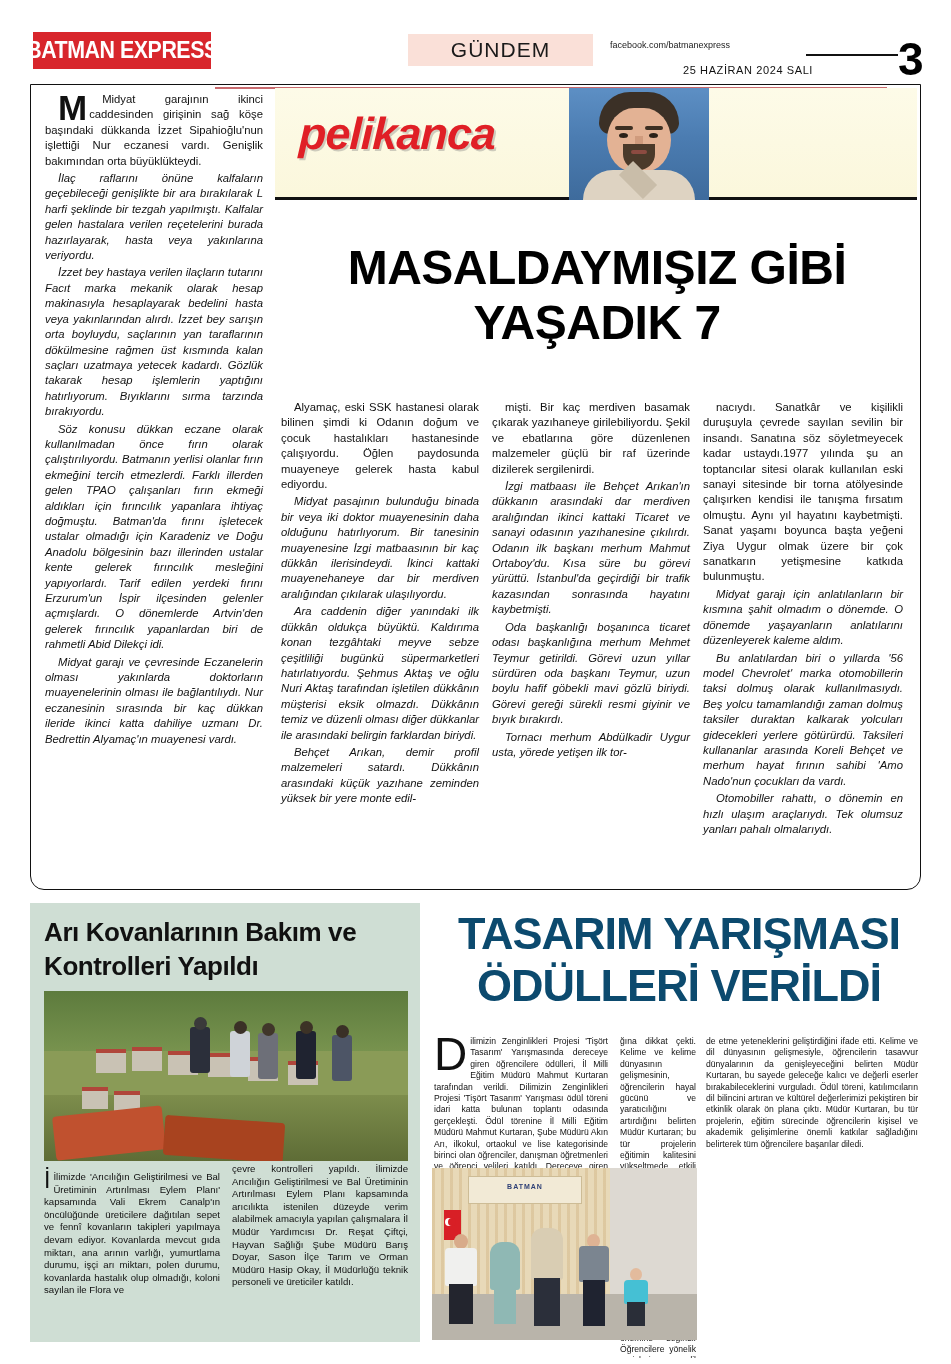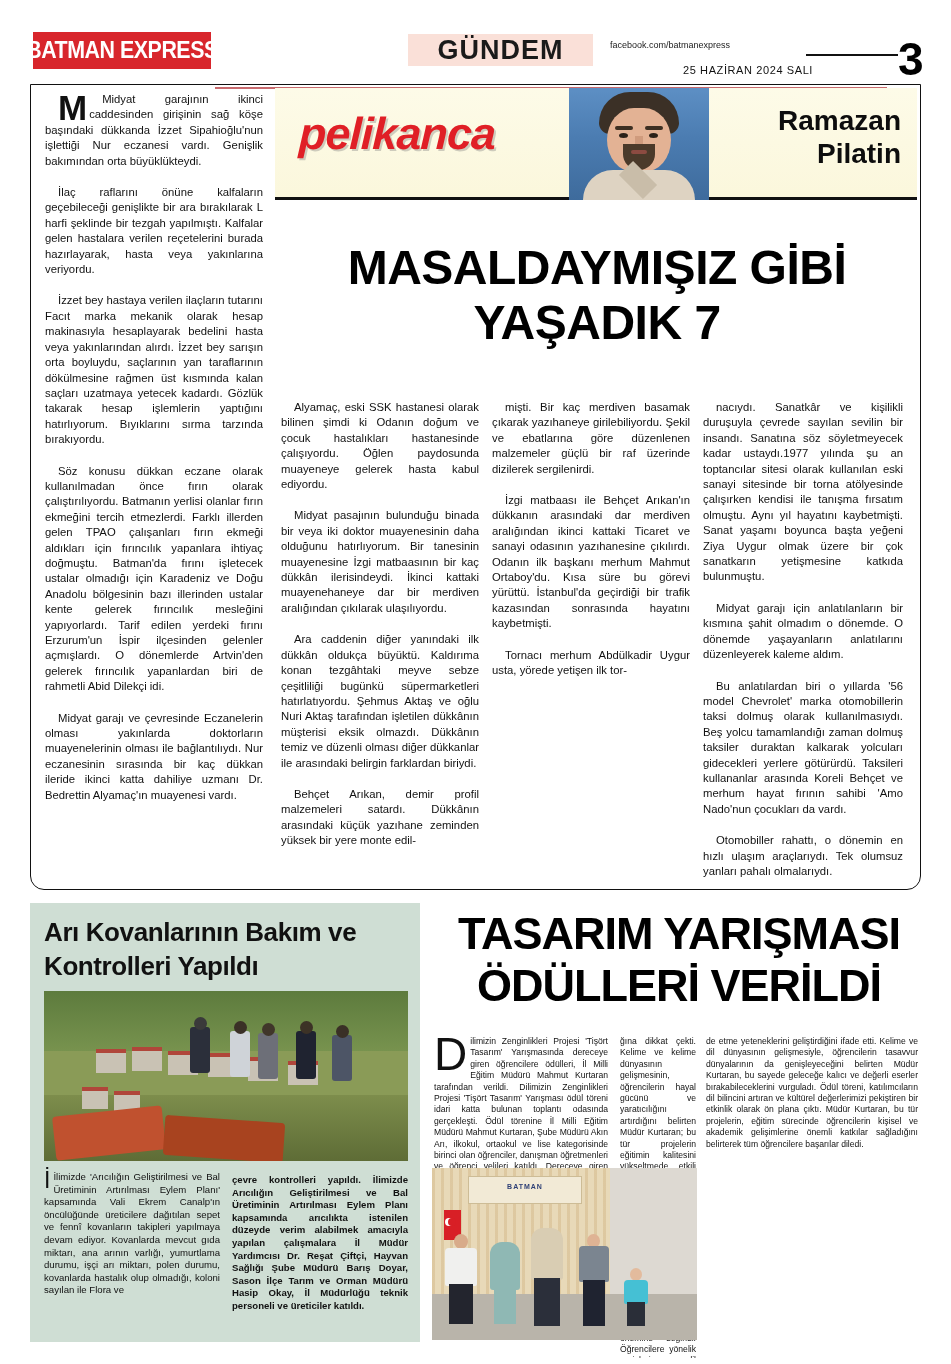--- a/index.html
+++ b/index.html
@@ -22,40 +22,40 @@
   .logo-text{
     color:#fff;font-weight:bold;font-size:23px;letter-spacing:-0.5px;
     font-family:"Liberation Sans", sans-serif;
     transform:scaleX(0.93);
     white-space:nowrap;
   }
   .section-tag{
     position:absolute;left:408px;top:16px;width:185px;height:32px;
     background:#fae0d8;display:flex;align-items:center;justify-content:center;
   }
-  .section-tag span{font-size:27px;letter-spacing:1px;color:#1a1a1a;font-weight:700;}
+  .section-tag span{font-size:21px;letter-spacing:1px;color:#1a1a1a;font-weight:400;}
   .fb-link{position:absolute;left:610px;top:22px;font-size:9px;color:#222;}
   .date-line{position:absolute;left:683px;top:46px;font-size:11px;letter-spacing:0.6px;color:#111;}
   .pagenum{position:absolute;left:898px;top:18px;font-size:46px;font-weight:bold;line-height:46px;color:#000;}
   .hrule-red{position:absolute;left:215px;top:69px;width:672px;height:2px;background:#c96a6e;}
   .hrule-dark{position:absolute;left:806px;top:36px;width:92px;height:1.5px;background:#111;}
 
   
   .top-frame{
     position:absolute;left:30px;top:84px;width:891px;height:806px;
     border:1.5px solid #111;border-radius:0 0 14px 14px;box-sizing:border-box;
   }
 
   
   .memoir-col{
     position:absolute;font-size:11.3px;line-height:15.4px;text-align:justify;
     color:#111;
   }
   .memoir-col p{margin:0 0 0 0;text-indent:13px;}
-  .memoir-col p + p{margin-top:16px;}
+  .memoir-col p + p{margin-top:2px;font-style:italic;}
   .dropcap-M{
     float:left;font-size:35px;line-height:27px;font-weight:bold;
     padding-right:2px;margin-top:2px;
   }
 
   
   .colhead{
     position:absolute;left:275px;top:88px;width:642px;height:112px;
     background:linear-gradient(180deg,#fdfbe8 0%,#fbf7dc 100%);
     border-bottom:3px solid #111;box-sizing:border-box;
@@ -118,21 +118,21 @@
   .bee-text-col p{margin:0;text-indent:0;}
   .dropcap-I{
     float:left;font-size:23px;line-height:16px;font-weight:normal;
     padding-right:3px;margin-top:1px;
   }
 
   
   .design-title{
     position:absolute;left:432px;top:908px;width:494px;
     text-align:center;font-size:45px;line-height:52px;font-weight:bold;
-    letter-spacing:-1px;color:#000000;
+    letter-spacing:-1px;color:#0c4a6e;
   }
   .design-col{
     position:absolute;font-size:8.6px;line-height:11.4px;text-align:justify;color:#111;
   }
   .design-col p{margin:0;text-indent:0;}
   .dropcap-D{
     float:left;font-size:46px;line-height:35px;font-weight:normal;
     padding-right:3px;margin-top:1px;
   }
   .design-photo{
@@ -184,24 +184,20 @@
       <div class="ap-brow-l"></div>
       <div class="ap-brow-r"></div>
       <div class="ap-eye-l"></div>
       <div class="ap-eye-r"></div>
       <div class="ap-nose"></div>
       <div class="ap-beard"></div>
       <div class="ap-mouth"></div>
       <div class="ap-body"></div>
       <div class="ap-collar"></div>
     </div>
-    <div class="author-name">
-      <div>Ramazan</div>
-      <div>Pilatin</div>
-    </div>
   </div>
 
   <div class="big-headline">MASALDAYMIŞIZ GİBİ YAŞADIK 7</div>
 
   <div class="memoir-col" style="left:45px;top:92px;width:218px;">
     <p><span class="dropcap-M">M</span><span>Midyat garajının ikinci caddesinden girişinin sağ köşe başındaki dükkanda İzzet Sipahioğlu'nun işlettiği Nur eczanesi vardı. Genişlik bakımından orta büyüklükteydi.</span></p>
     <p>İlaç raflarını önüne kalfaların geçebileceği genişlikte bir ara bırakılarak L harfi şeklinde bir tezgah yapılmıştı. Kalfalar gelen hastalara verilen reçetelerini burada hazırlayarak, hasta veya yakınlarına veriyordu.</p>
     <p>İzzet bey hastaya verilen ilaçların tutarını Facıt marka mekanik olarak hesap makinasıyla hesaplayarak bedelini hasta veya yakınlarından alırdı. İzzet bey sarışın orta boyluydu, saçlarının yan taraflarının dökülmesine rağmen üst kısmında kalan saçları uzatmaya yetecek kadardı. Gözlük takarak hesap işlemlerin yaptığını hatırlıyorum. Bıyıklarını sırma tarzında bırakıyordu.</p>
     <p>Söz konusu dükkan eczane olarak kullanılmadan önce fırın olarak çalıştırılıyordu. Batmanın yerlisi olanlar fırın ekmeğini tercih etmezlerdi. Farklı illerden gelen TPAO çalışanları fırın ekmeği aldıkları için fırıncılık yapanlara ihtiyaç doğmuştu. Batman'da fırını işletecek ustalar olmadığı için Karadeniz ve Doğu Anadolu bölgesinin bazı illerinden ustalar kente gelerek fırıncılık mesleğini yapıyorlardı. Tarif edilen yerdeki fırını Erzurum'un İspir ilçesinden gelenler açmışlardı. O dönemlerde Artvin'den gelerek fırıncılık yapanlardan biri de rahmetli Abid Dilekçi idi.</p>
     <p>Midyat garajı ve çevresinde Eczanelerin olması yakınlarda doktorların muayenelerinin olması ile bağlantılıydı. Nur eczanesinin sırasında bir kaç dükkan ileride ikinci katta dahiliye uzmanı Dr. Bedrettin Alyamaç'ın muayenesi vardı.</p>
@@ -210,20 +206,21 @@
   <div class="memoir-col" style="left:281px;top:400px;width:198px;">
     <p>Alyamaç, eski SSK hastanesi olarak bilinen şimdi ki Odanın doğum ve çocuk hastalıkları hastanesinde çalışıyordu. Öğlen paydosunda muayeneye gelerek hasta kabul ediyordu.</p>
     <p>Midyat pasajının bulunduğu binada bir veya iki doktor muayenesinin daha olduğunu hatırlıyorum. Bir tanesinin muayenesine İzgi matbaasının bir kaç dükkân ilerisindeydi. İkinci kattaki muayenehaneye dar bir merdiven aralığından çıkılarak ulaşılıyordu.</p>
     <p>Ara caddenin diğer yanındaki ilk dükkân oldukça büyüktü. Kaldırıma konan tezgâhtaki meyve sebze çeşitliliği bugünkü süpermarketleri hatırlatıyordu. Şehmus Aktaş ve oğlu Nuri Aktaş tarafından işletilen dükkânın müşterisi eksik olmazdı. Dükkânın temiz ve düzenli olması diğer dükkanlar ile arasındaki belirgin farklardan biriydi.</p>
     <p>Behçet Arıkan, demir profil malzemeleri satardı. Dükkânın arasındaki küçük yazıhane zeminden yüksek bir yere monte edil-</p>
   </div>
 
   <div class="memoir-col" style="left:492px;top:400px;width:198px;">
     <p>mişti. Bir kaç merdiven basamak çıkarak yazıhaneye girilebiliyordu. Şekil ve ebatlarına göre düzenlenen malzemeler güçlü bir raf üzerinde dizilerek sergilenirdi.</p>
     <p>İzgi matbaası ile Behçet Arıkan'ın dükkanın arasındaki dar merdiven aralığından ikinci kattaki Ticaret ve sanayi odasının yazıhanesine çıkılırdı. Odanın ilk başkanı merhum Mahmut Ortaboy'du. Kısa süre bu görevi yürüttü. İstanbul'da geçirdiği bir trafik kazasından sonrasında hayatını kaybetmişti.</p>
+    <p>Oda başkanlığı boşanınca ticaret odası başkanlığına merhum Mehmet Teymur getirildi. Görevi uzun yıllar sürdüren oda başkanı Teymur, uzun boylu hafif göbekli mavi gözlü biriydi. Görevi gereği sürekli resmi giyinir ve bıyık bırakırdı.</p>
     <p>Tornacı merhum Abdülkadir Uygur usta, yörede yetişen ilk tor-</p>
   </div>
 
   <div class="memoir-col" style="left:703px;top:400px;width:200px;">
     <p>nacıydı. Sanatkâr ve kişilikli duruşuyla çevrede sayılan sevilin bir insandı. Sanatına söz söyletmeyecek kadar ustaydı.1977 yılında şu an toptancılar sitesi olarak kullanılan eski sanayi sitesinde bir torna atölyesinde çalışırken kendisi ile tanışma fırsatım olmuştu. Aynı yıl hayatını kaybetmişti. Sanat yaşamı boyunca başta yeğeni Ziya Uygur olmak üzere bir çok sanatkarın yetişmesine katkıda bulunmuştu.</p>
     <p>Midyat garajı için anlatılanların bir kısmına şahit olmadım o dönemde. O dönemde yaşayanların anlatılarını düzenleyerek kaleme aldım.</p>
     <p>Bu anlatılardan biri o yıllarda '56 model Chevrolet' marka otomobillerin taksi dolmuş olarak kullanılmasıydı. Beş yolcu tamamlandığı zaman dolmuş taksiler duraktan kalkarak yolcuları gidecekleri yerlere götürürdü. Taksileri kullananlar arasında Koreli Behçet ve merhum hayat fırının sahibi 'Amo Nado'nun çocukları da vardı.</p>
     <p>Otomobiller rahattı, o dönemin en hızlı ulaşım araçlarıydı. Tek olumsuz yanları pahalı olmalarıydı.</p>
   </div>
 
@@ -253,21 +250,21 @@
       <div class="bee-person" style="left:256px;top:30px;width:13px;height:13px;border-radius:50%;background:#3c3226;"></div>
       <div class="bee-person" style="left:288px;top:44px;width:20px;height:46px;background:#4d5566;"></div>
       <div class="bee-person" style="left:292px;top:34px;width:13px;height:13px;border-radius:50%;background:#3a3026;"></div>
       <div style="position:absolute;left:10px;top:120px;width:110px;height:44px;background:#c0512f;border-radius:4px;transform:rotate(-6deg);"></div>
       <div style="position:absolute;left:120px;top:128px;width:120px;height:40px;background:#a8431f;border-radius:4px;transform:rotate(4deg);"></div>
     </div>
 
     <div class="bee-text-col" style="left:14px;top:268px;width:176px;">
       <p><span class="dropcap-I">İ</span><span>İlimizde 'Arıcılığın Geliştirilmesi ve Bal Üretiminin Artırılması Eylem Planı' kapsamında Vali Ekrem Canalp'ın öncülüğünde üreticilere dağıtılan sepet ve fennî kovanların takipleri yapılmaya devam ediyor. Kovanlarda mevcut gıda miktarı, ana arının varlığı, yumurtlama durumu, işçi arı miktarı, polen durumu, kovanlarda hastalık olup olmadığı, koloni sayılan ile Flora ve</span></p>
     </div>
-    <div class="bee-text-col" style="left:202px;top:271px;width:176px;font-weight:bold;">
+    <div class="bee-text-col" style="left:202px;top:260px;width:176px;">
       <p>çevre kontrolleri yapıldı. İlimizde Arıcılığın Geliştirilmesi ve Bal Üretiminin Artırılması Eylem Planı kapsamında arıcılıkta istenilen düzeyde verim alabilmek amacıyla yapılan çalışmalara İl Müdür Yardımcısı Dr. Reşat Çiftçi, Hayvan Sağlığı Şube Müdürü Barış Doyar, Sason İlçe Tarım ve Orman Müdürü Hasip Okay, İl Müdürlüğü teknik personeli ve üreticiler katıldı.</p>
     </div>
   </div>
 
   <div class="design-title">TASARIM YARIŞMASI ÖDÜLLERİ VERİLDİ</div>
 
   <div class="design-col" style="left:434px;top:1036px;width:174px;">
     <p><span class="dropcap-D">D</span><span>ilimizin Zenginlikleri Projesi 'Tişört Tasarım' Yarışmasında dereceye giren öğrencilere ödülleri, İl Milli Eğitim Müdürü Mahmut Kurtaran tarafından verildi. Dilimizin Zenginlikleri Projesi 'Tişört Tasarım' Yarışması ödül töreni idari katta bulunan toplantı odasında gerçekleşti. Ödül törenine İl Milli Eğitim Müdürü Mahmut Kurtaran, Şube Müdürü Akın Arı, ilkokul, ortaokul ve lise kategorisinde birinci olan öğrenciler, danışman öğretmenleri ve öğrenci velileri katıldı. Dereceye giren öğrencileri tebrik eden İl Müdürü Kurtaran, öğrenci ve velileriyle bir süre sohbet etti. Müdür Kurtaran, proje kapsamında yapılan çalışmaların eğitim açısından büyük önem taşıdı-</span></p>
   </div>
 

